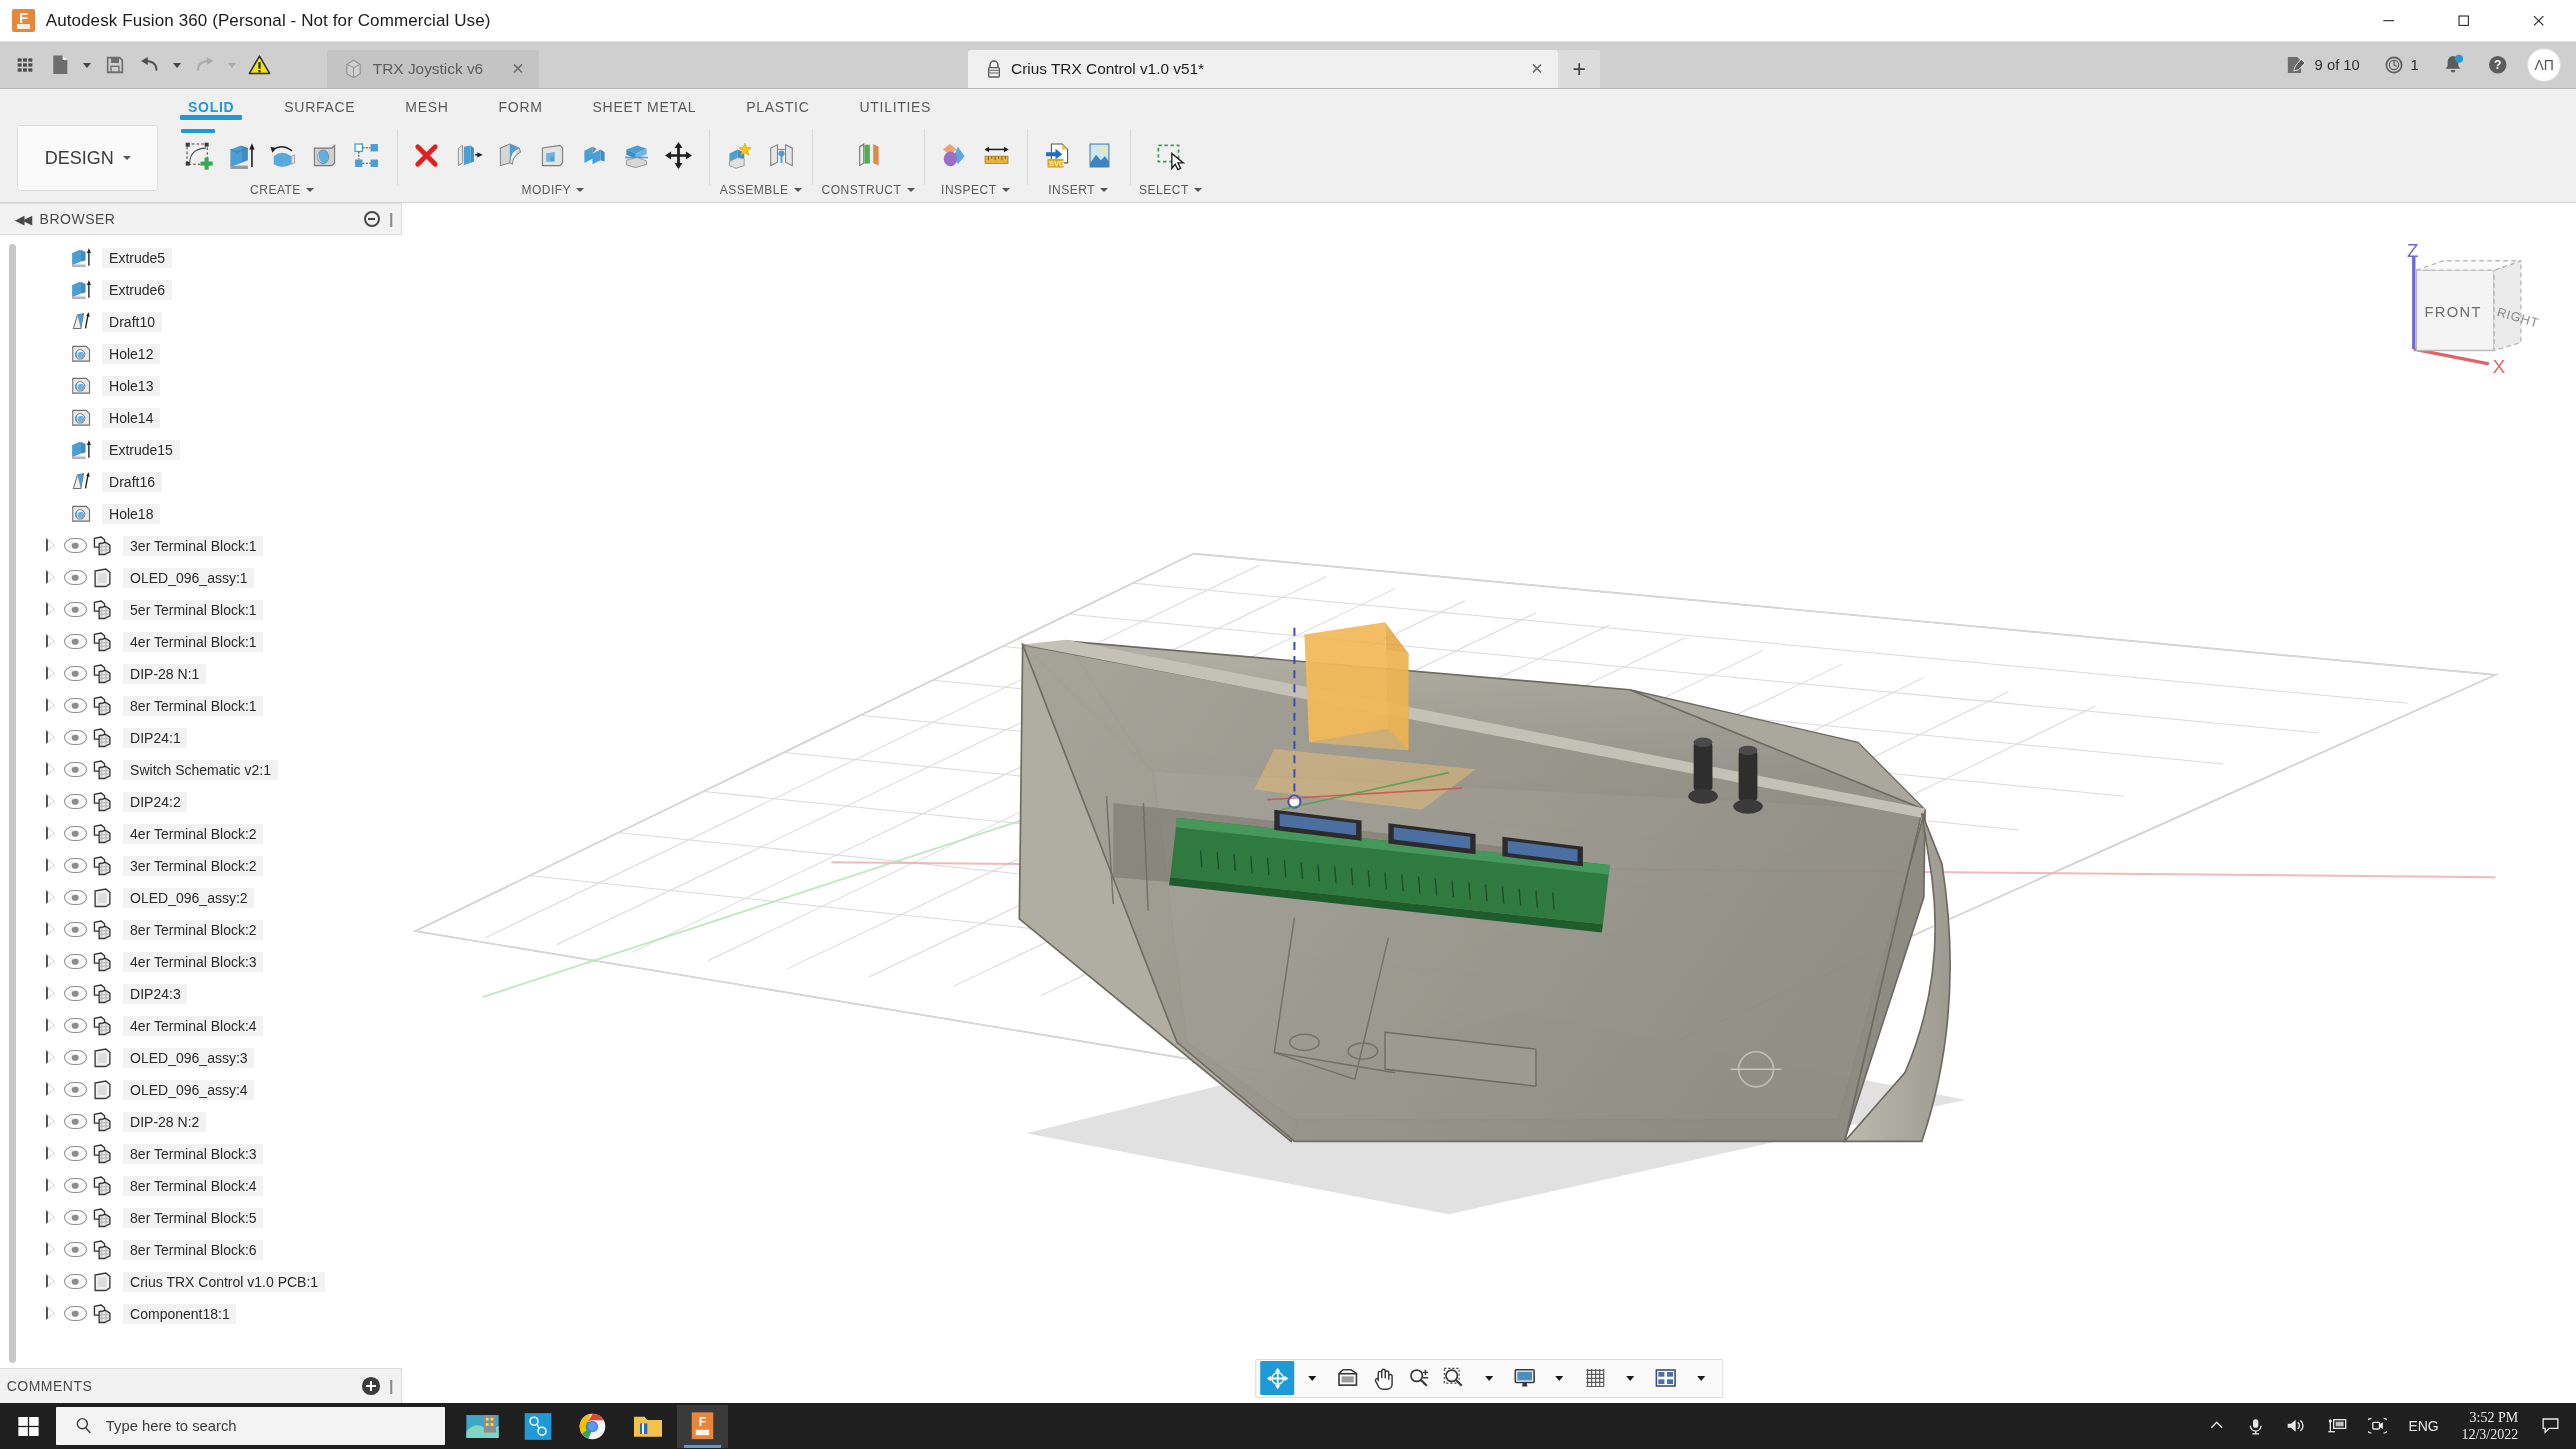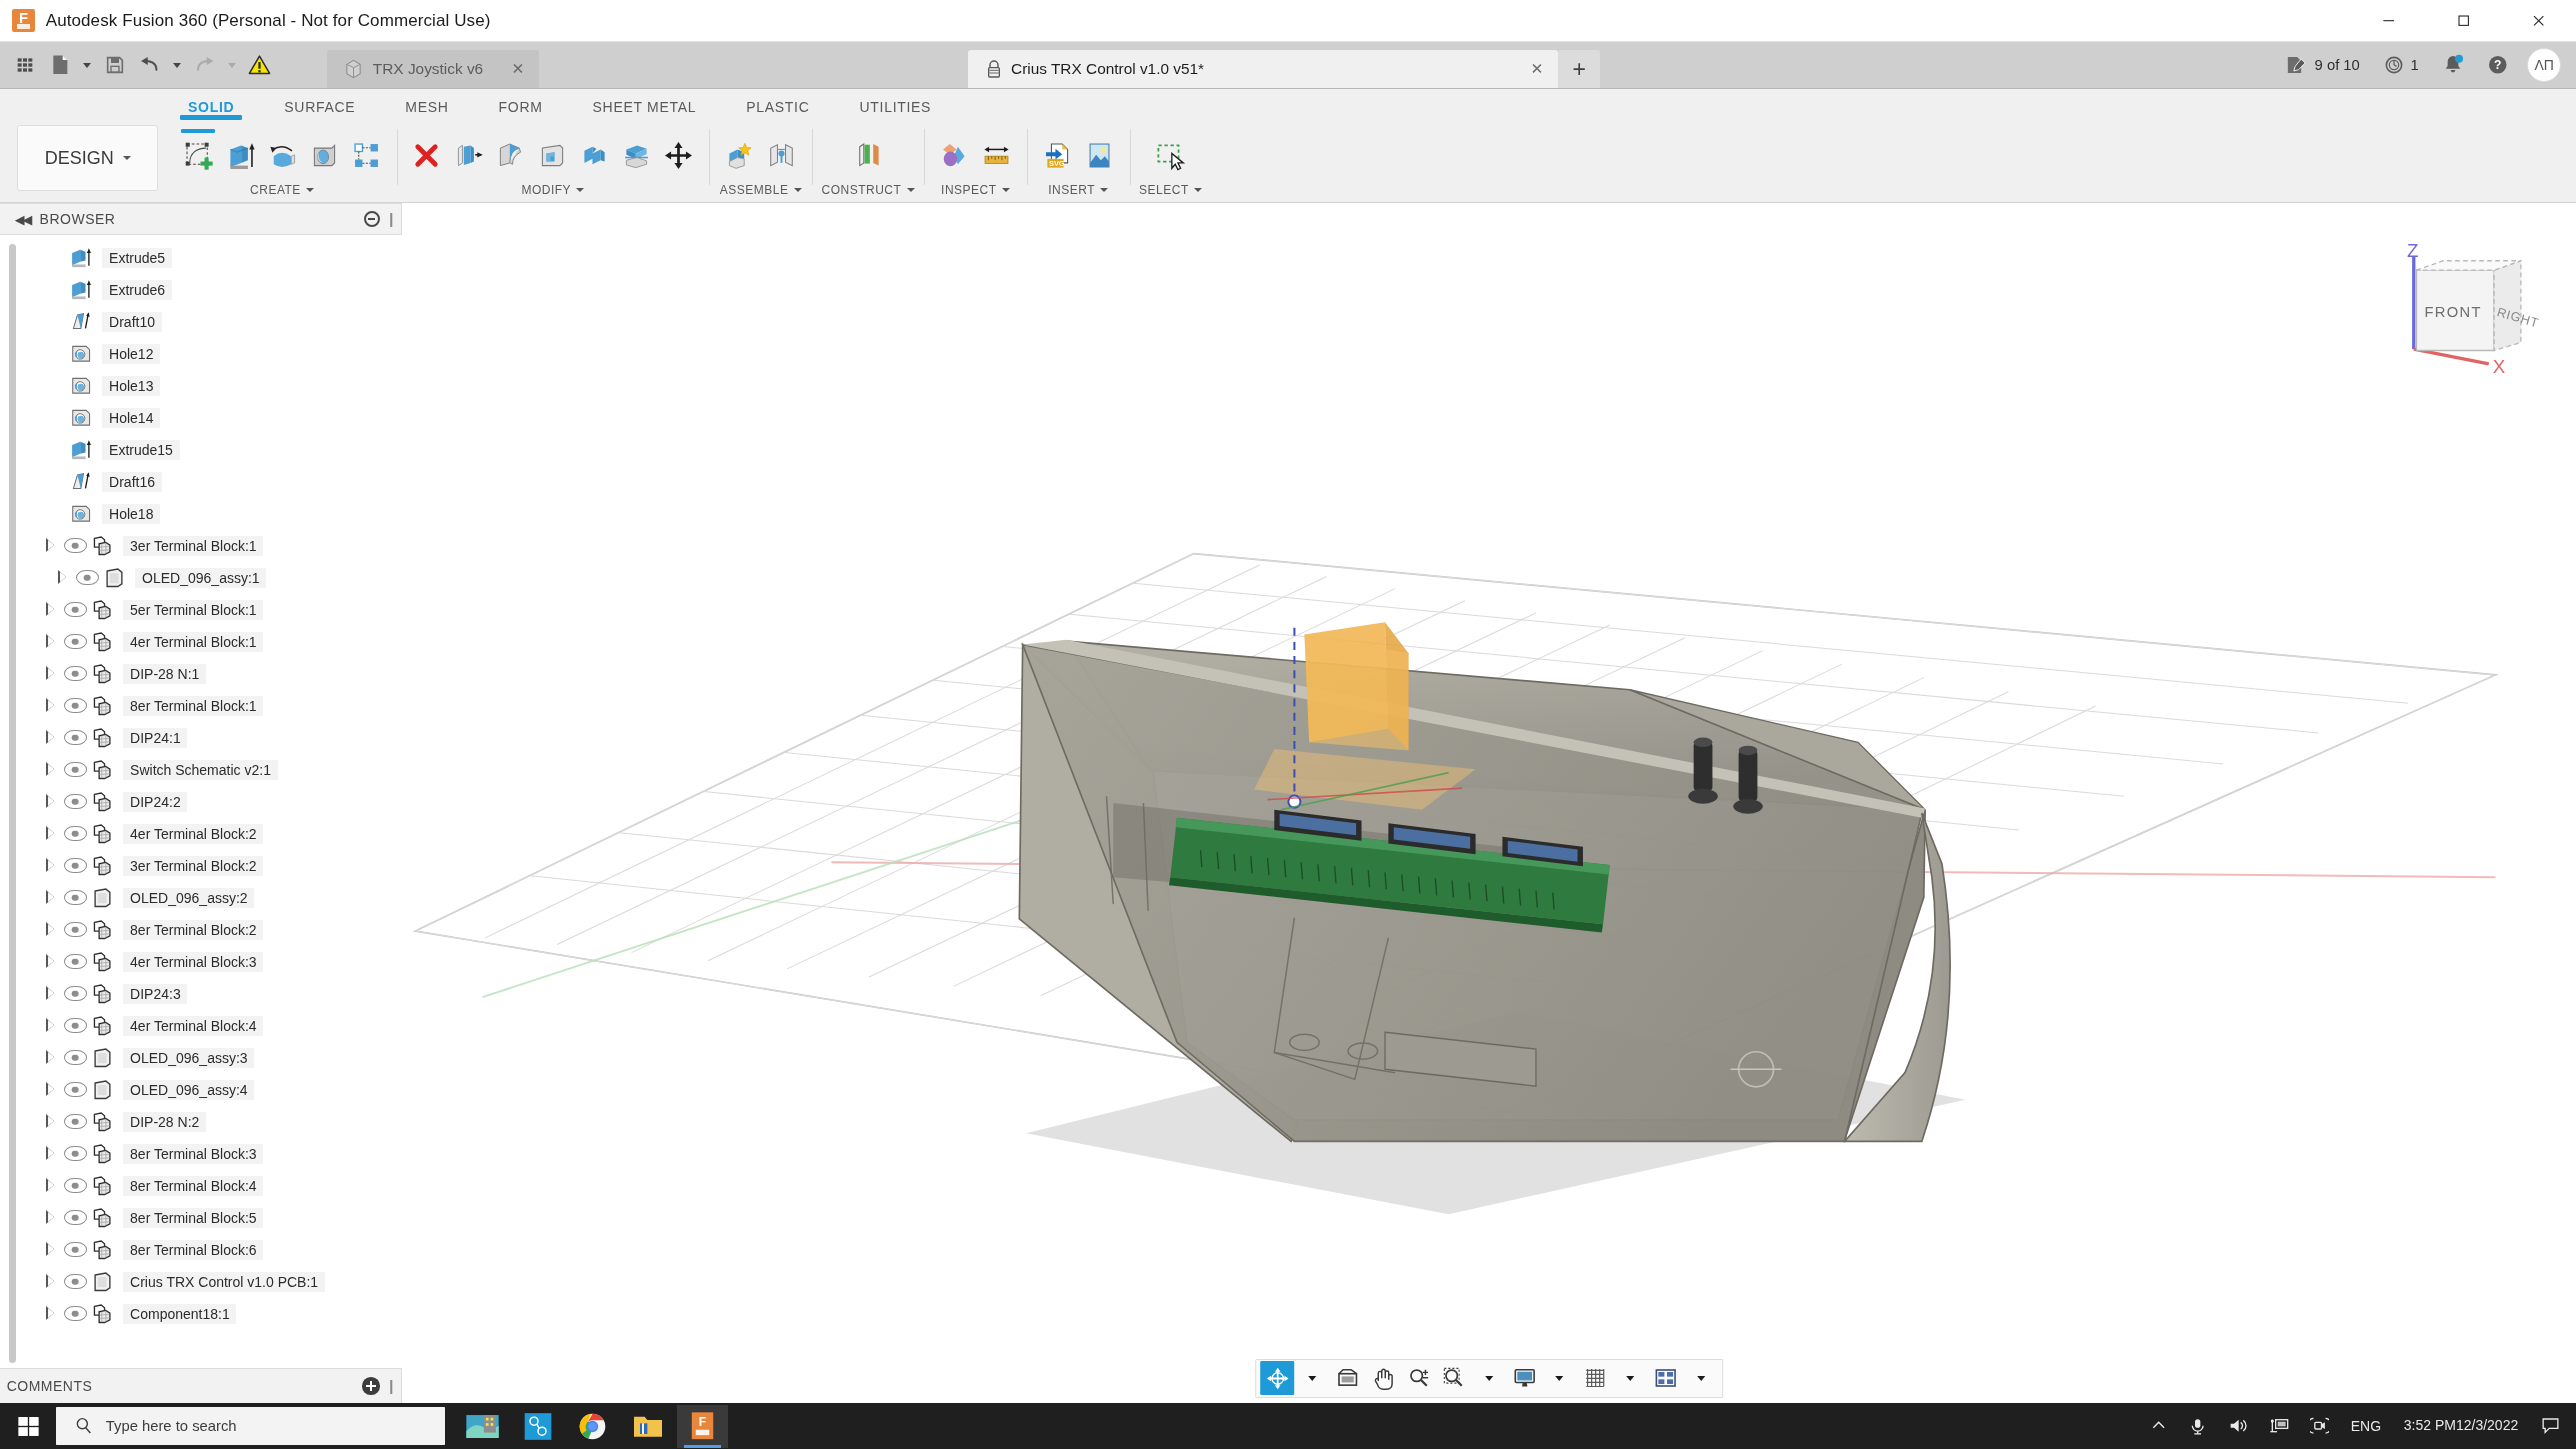--- a/index.html
+++ b/index.html
@@ -178,21 +178,21 @@
   .searchbox {
     width:389px; height:38px; background:#f3f3f3; display:flex; align-items:center; gap:13.4px;
     padding-left:19px; color:#3c3c3c; font-size:14.8px; border-radius:0.7px;
   }
   .tb-apps { display:flex; align-items:center; gap:4px; margin-left:12px; }
   .tb-app { width:51px; height:43px; display:flex; align-items:center; justify-content:center; position:relative; }
   .tb-app.active { background:#3a3a3a; }
   .tb-app.active::after { content:""; position:absolute; bottom:0; left:6.7px; right:6.7px; height:2.7px; background:#4ea1f0; }
   .tray { margin-left:auto; display:flex; align-items:center; gap:0; padding-right:5.4px; color:#e9e9e9; }
   .tray-item { padding:0 10.7px; height:46px; display:flex; align-items:center; justify-content:center; font-size:14px; }
-  .clock { display:flex; flex-direction:row; align-items:flex-end; justify-content:flex-end; line-height:1.25; font-size:14px; padding:0 12px; }
+  .clock { display:flex; flex-direction:column; align-items:flex-end; justify-content:flex-end; line-height:1.25; font-size:14px; padding:0 12px;font-family:Liberation Serif, serif; }
 </style>
 </head>
 <body>
 
 <div class="app">
 
   <div class="titlebar">
     <div class="app-icon"></div>
     <div class="title">Autodesk Fusion 360 (Personal - Not for Commercial Use)</div>
     <div class="win-btns">
@@ -707,21 +707,21 @@
     <path d="M12 13 L22 11 L28 15 L28 25 L20 29 L12 29 Z" fill="#ececec" stroke="#2e2e2e" stroke-width="2"></path>
     <g stroke="#9a9a9a" stroke-width="1">
                     <line x1="16" y1="13" x2="16" y2="29"></line>
                     <line x1="22" y1="12" x2="22" y2="28"></line>
                     <line x1="12" y1="18" x2="28" y2="17"></line>
                     <line x1="12" y1="23" x2="28" y2="22"></line>
                   </g>
   </svg></span>
       <span class="tlabel">3er Terminal Block:1</span>
     </div>
-            <div class="trow" style="padding-left:39px;margin-left:12px;">
+            <div class="trow" style="padding-left:39px;">
       <span class="tw">
                 <span class="arrow-r"></span>
               </span>
       <span class="tw">
                 <span class="eye"></span>
               </span>
       <span class="ico" style="margin-left:4px;"><svg width="23" height="21.5" viewBox="0 0 34 32">
       <path d="M6 6 L22 3 L28 8 L28 25 L22 29 L6 29 Z" fill="#f1f1f1" stroke="#3a3a3a" stroke-width="2"></path>
       <rect x="10" y="9" width="13" height="15" fill="#dedede"></rect>
     </svg></span>

